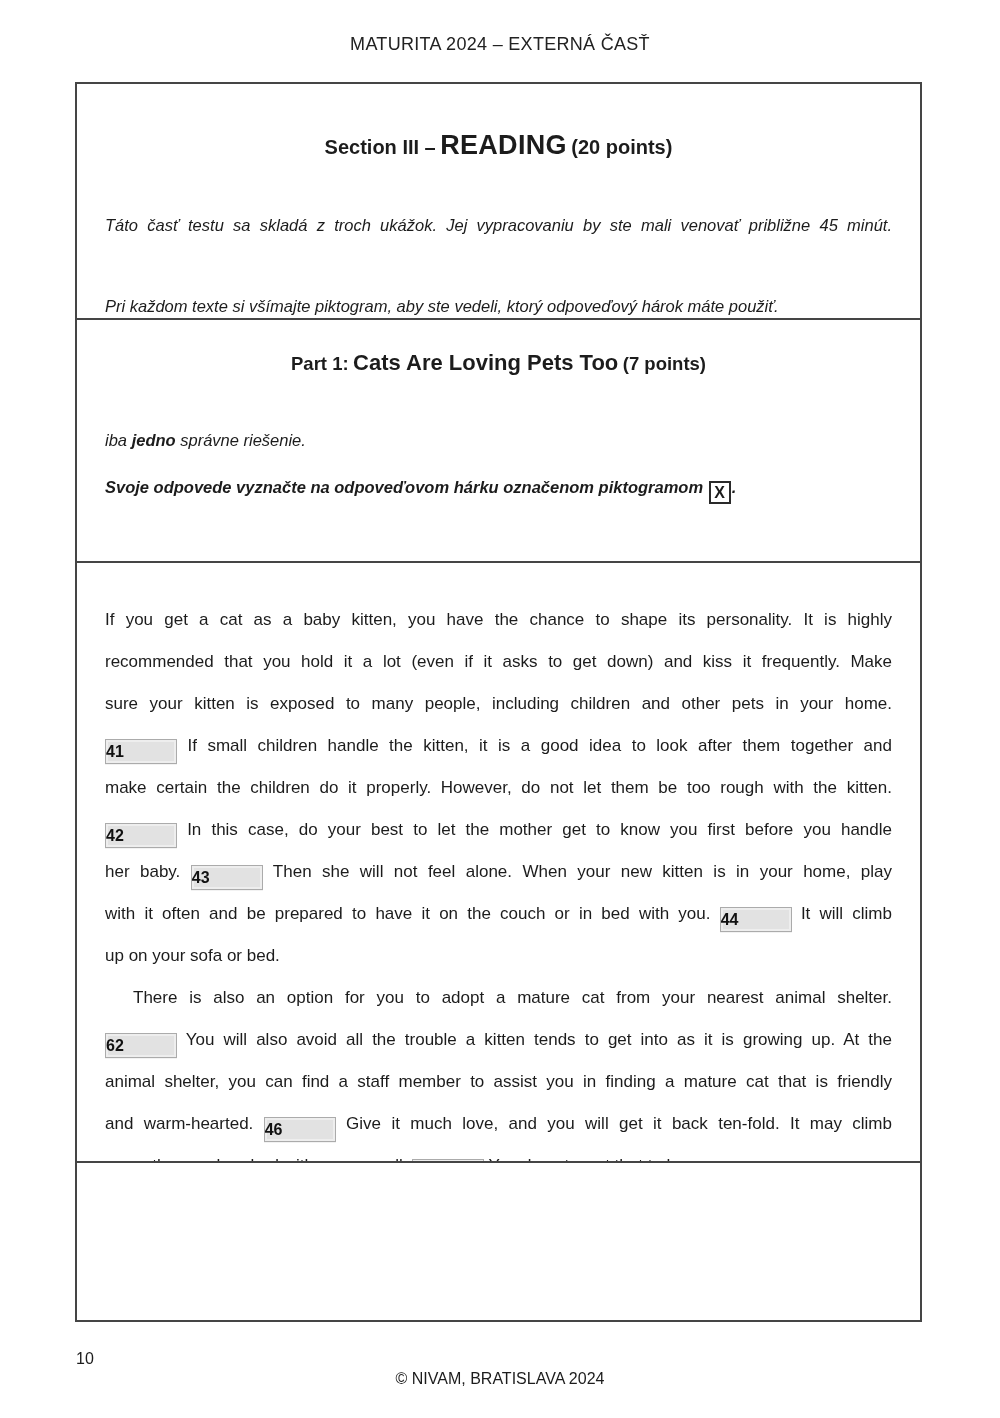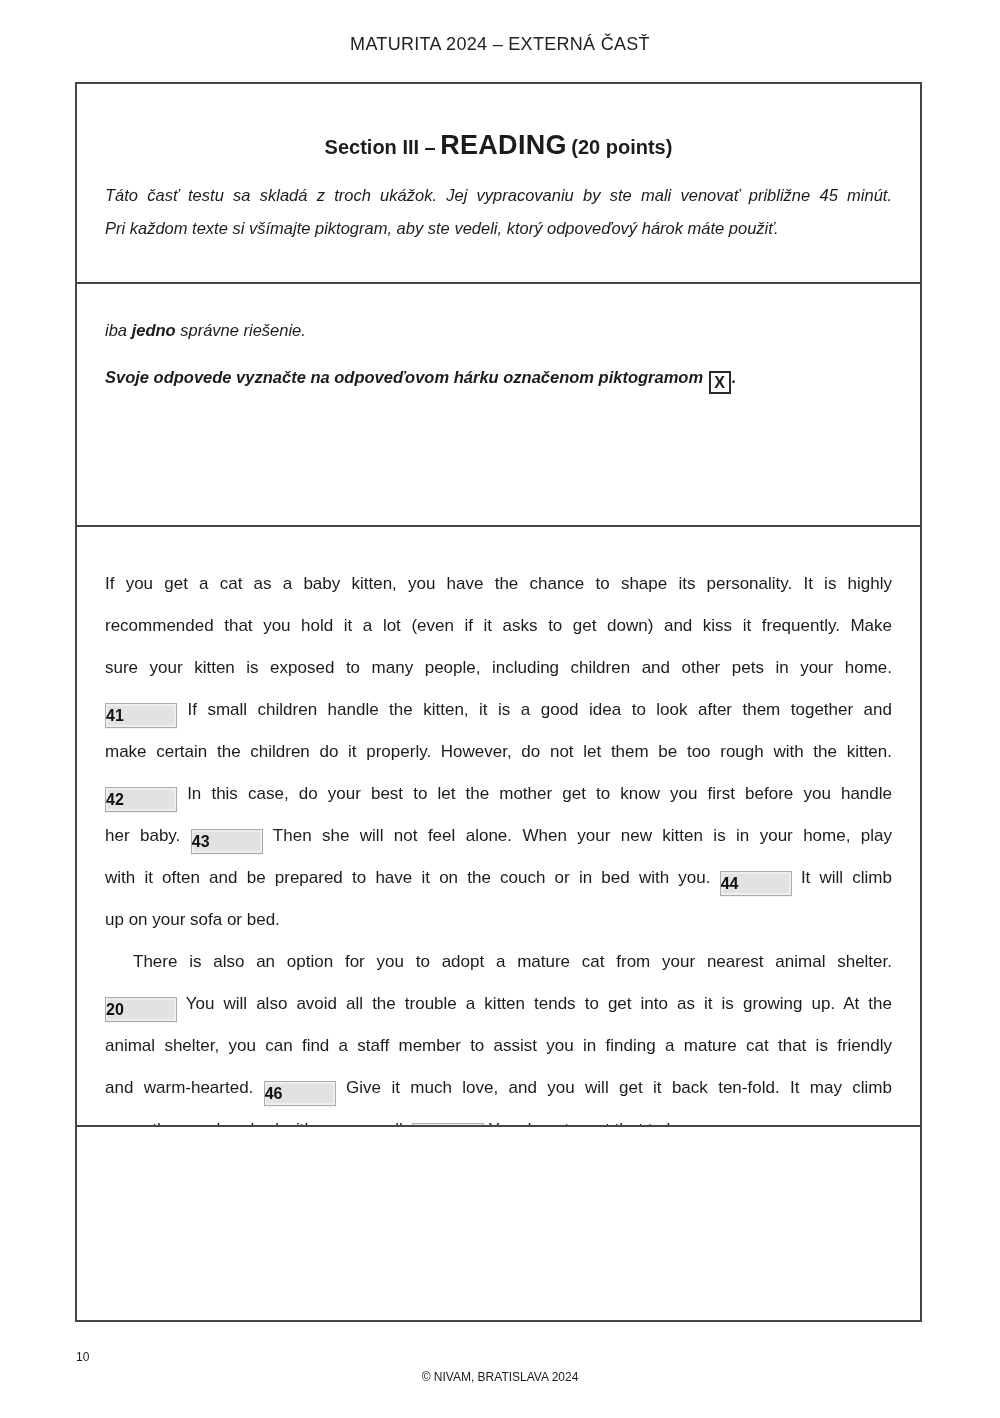--- a/index.html
+++ b/index.html
@@ -16,53 +16,53 @@
     -webkit-font-smoothing:antialiased;
   }
   .page-header{
     padding-top:34px;text-align:center;font-size:18px;letter-spacing:.3px;color:#222;
   }
   .exam-box{
     position:absolute;left:75px;top:82px;width:847px;height:1240px;
     border:2px solid var(--rule);background:#fff;
   }
   .sec{padding:0 28px;overflow:hidden;}
-  .sec-a{height:200px;border-bottom:2px solid var(--rule);padding-top:46px;}
+  .sec-a{height:236px;border-bottom:2px solid var(--rule);padding-top:46px;}
   .sec-b{height:243px;border-bottom:2px solid var(--rule);padding-top:30px;}
   .sec-c{height:600px;border-bottom:2px solid var(--rule);padding-top:36px;}
   .sec-d{height:116px;}
   .sec-title{text-align:center;font-weight:bold;margin-bottom:18px;white-space:nowrap;}
   .t-sm{font-size:20px;}
   .t-lg{font-size:27px;letter-spacing:.3px;}
   .p1-sm{font-size:18.5px;}
   .p1-lg{font-size:22px;}
   .sec-b .sec-title{margin-bottom:22px;}
   .tline{font-size:16.5px;line-height:33px;}
   .tline.just{text-align:justify;text-align-last:justify;}
   .tline.indent{text-indent:28px;}
-  .italic-lines .tline{font-style:italic;}
+  .italic-lines .tline{font-style:italic;margin-top:48px;}
   .note-lines{margin-top:14px;}
   .note-lines .tline{font-style:italic;font-weight:bold;}
   .b{font-weight:bold;}
   .passage .tline{font-size:17px;line-height:42px;font-style:normal;}
   .gapbox{
     display:inline-block;width:72px;height:25px;line-height:23px;
     background:var(--gap-fill);
     border:1px solid var(--gap-border);
     box-shadow:inset 0 0 0 2px #eeeeee, 0 1px 0 #f2f2f2;
     font-weight:bold;font-size:16px;font-style:normal;
     vertical-align:-6px;color:#111;
   }
   .pictogram{
     display:inline-block;width:22px;height:23px;line-height:20px;
     border:2px solid #2a2a2a;text-align:center;
     font-weight:bold;font-size:16px;font-style:normal;
     vertical-align:-5px;margin:0 1px;
   }
-  .footer{position:absolute;top:1350px;left:0;width:1000px;height:24px;font-size:12px;}
+  .footer{position:absolute;top:1350px;left:0;width:1000px;height:24px;font-size:16px;}
   .footer-num{position:absolute;left:76px;top:0;}
   .footer-copy{text-align:center;margin-top:20px;}
 </style>
 </head>
 <body>
 
 <div class="page-header">MATURITA 2024 – EXTERNÁ ČASŤ</div>
 
 <div class="exam-box">
 
@@ -72,41 +72,46 @@
       <span class="t-lg">READING</span>
       <span class="t-sm">(20 points)</span>
     </div>
     <div class="italic-lines" id="intro-lines">
         <div class="tline just"><span>Táto časť testu sa skladá z troch ukážok. Jej vypracovaniu by ste mali venovať približne 45 minút.</span></div>
         <div class="tline"><span>Pri každom texte si všímajte piktogram, aby ste vedeli, ktorý odpoveďový hárok máte použiť.</span></div>
       </div>
   </div>
 
   <div class="sec sec-b">
+    <div class="sec-title">
+      <span class="p1-sm">Part 1:</span>
+      <span class="p1-lg">Cats Are Loving Pets Too</span>
+      <span class="p1-sm">(7 points)</span>
+    </div>
     <div class="italic-lines" id="part1-instructions">
         <div class="tline"><span>iba</span> <span class="b">jedno</span> <span>správne riešenie.</span></div>
       </div>
     <div class="note-lines" id="part1-note">
         <div class="tline"><span>Svoje odpovede vyznačte na odpoveďovom hárku označenom piktogramom</span> <span class="pictogram">X</span><span>.</span></div>
       </div>
   </div>
 
   <div class="sec sec-c passage">
     <div id="passage-lines">
         <div class="tline just"><span>If you get a cat as a baby kitten, you have the chance to shape its personality. It is highly</span></div>
         <div class="tline just"><span>recommended that you hold it a lot (even if it asks to get down) and kiss it frequently. Make</span></div>
         <div class="tline just"><span>sure your kitten is exposed to many people, including children and other pets in your home.</span></div>
         <div class="tline just"><span class="gapbox">41</span> <span>If small children handle the kitten, it is a good idea to look after them together and</span></div>
         <div class="tline just"><span>make certain the children do it properly. However, do not let them be too rough with the kitten.</span></div>
         <div class="tline just"><span class="gapbox">42</span> <span>In this case, do your best to let the mother get to know you first before you handle</span></div>
         <div class="tline just"><span>her baby.</span> <span class="gapbox">43</span> <span>Then she will not feel alone. When your new kitten is in your home, play</span></div>
         <div class="tline just"><span>with it often and be prepared to have it on the couch or in bed with you.</span> <span class="gapbox">44</span> <span>It will climb</span></div>
         <div class="tline"><span>up on your sofa or bed.</span></div>
         <div class="tline just indent"><span>There is also an option for you to adopt a mature cat from your nearest animal shelter.</span></div>
-        <div class="tline just"><span class="gapbox">20</span> <span>You will also avoid all the trouble a kitten tends to get into as it is growing up. At the</span></div>
+        <div class="tline just"><span class="gapbox">62</span> <span>You will also avoid all the trouble a kitten tends to get into as it is growing up. At the</span></div>
         <div class="tline just"><span>animal shelter, you can find a staff member to assist you in finding a mature cat that is friendly</span></div>
         <div class="tline just"><span>and warm-hearted.</span> <span class="gapbox">46</span> <span>Give it much love, and you will get it back ten-fold. It may climb</span></div>
         <div class="tline"><span>up on the couch or bed with you as well.</span> <span class="gapbox">47</span> <span>You do not want that to happen.</span></div>
       </div>
   </div>
 
   <div class="sec sec-d"></div>
 
 </div>
 

